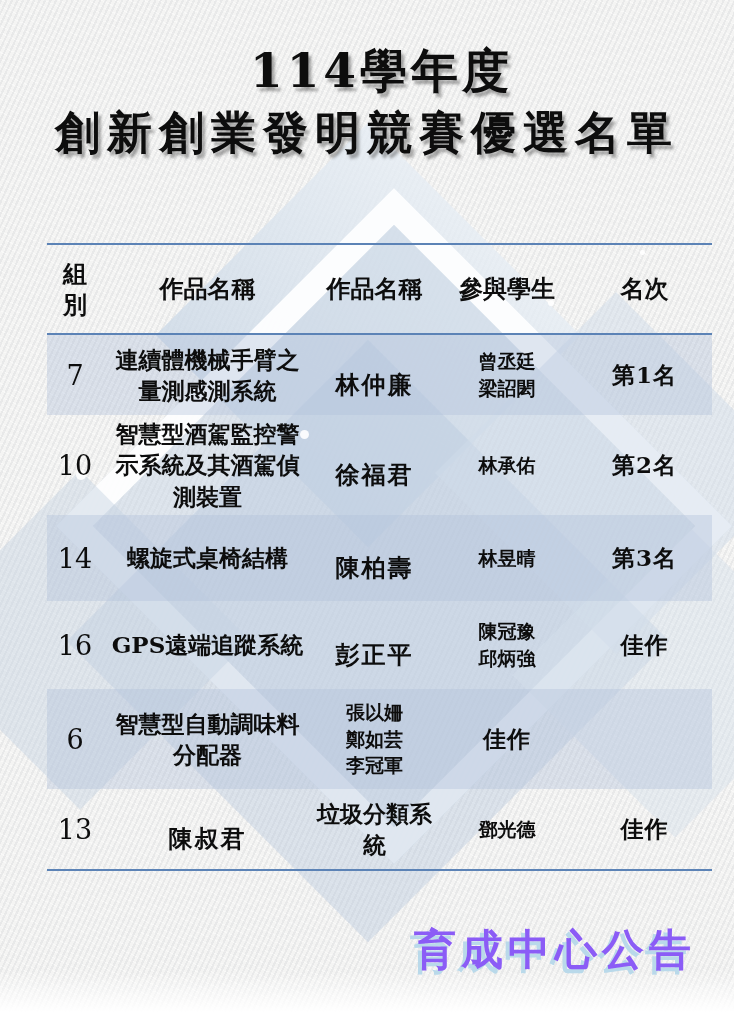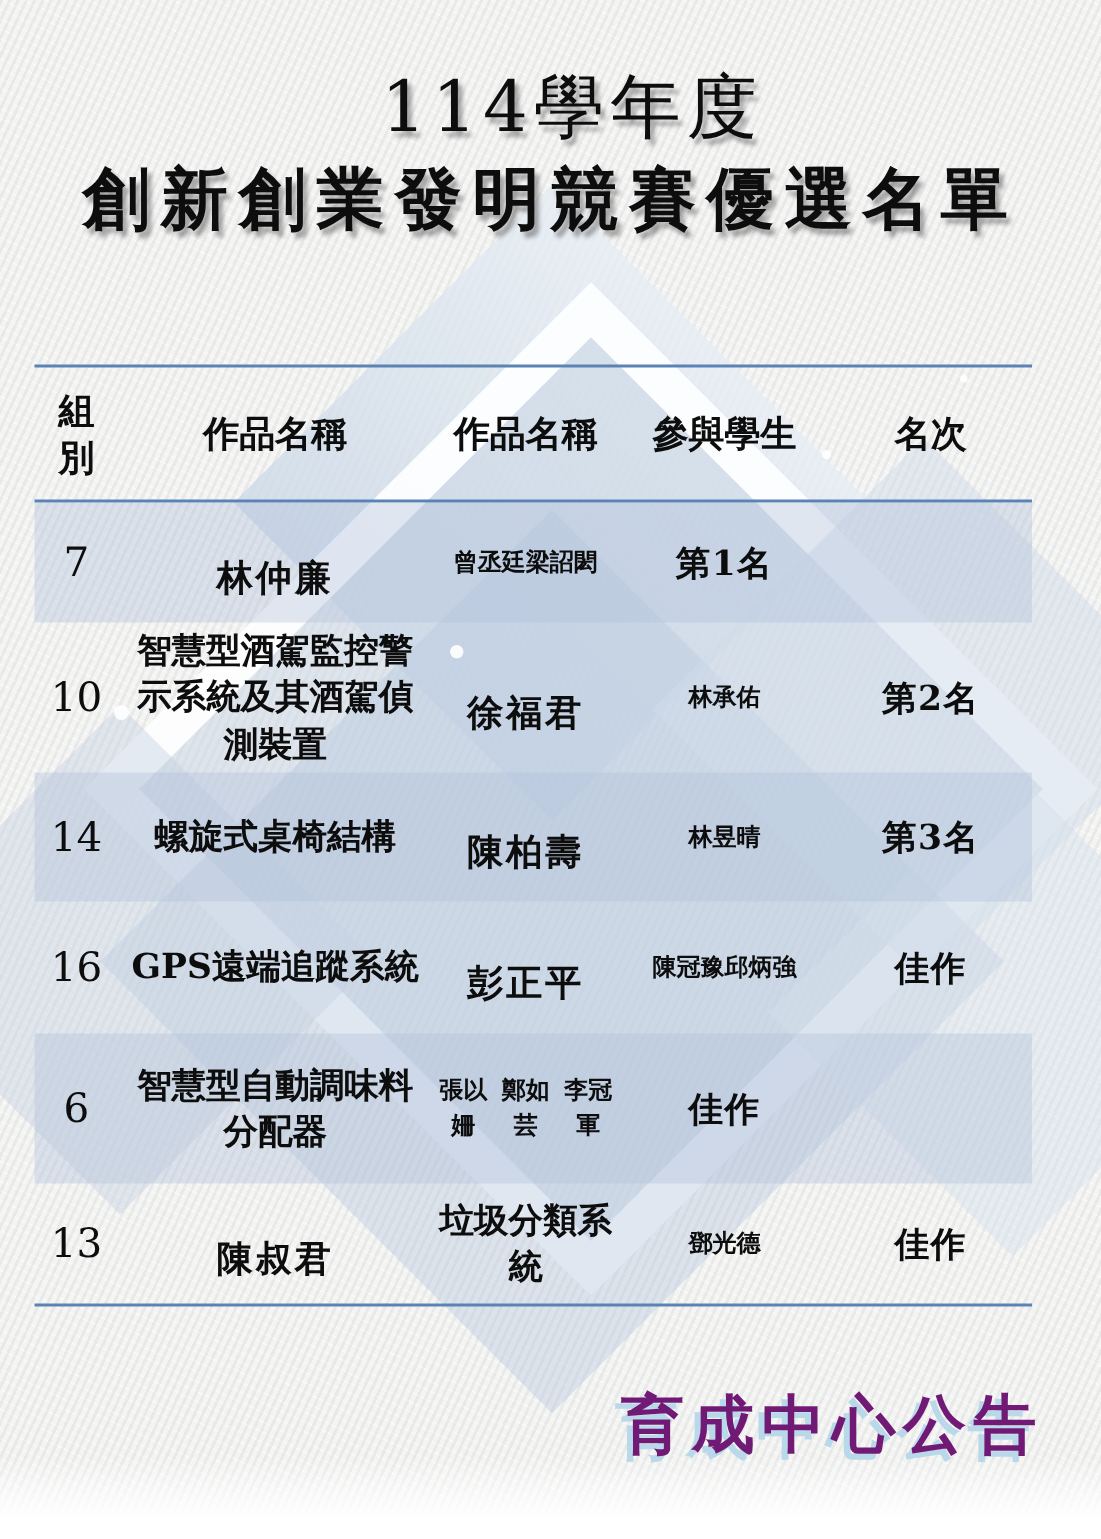--- a/index.html
+++ b/index.html
@@ -24,54 +24,54 @@
   .d-right   { left:488px; top:345px;  width:256px; height:256px; background:rgba(208,220,233,0.50); }
   .d-right2  { left:560px; top:560px;  width:230px; height:230px; background:rgba(213,224,235,0.45); }
   .d-left    { left:-40px; top:520px;  width:240px; height:240px; background:rgba(197,211,227,0.45); }
   .dot { position:absolute; background:#ffffff; border-radius:50%; opacity:.9; }
   .bottom-fade { position:absolute; left:0; right:0; bottom:0; height:55px;
     background:linear-gradient(180deg, rgba(255,255,255,0), #ffffff 75%); }
 
   
   .title-block { position:absolute; top:40px; left:0; width:100%; text-align:center; z-index:3; }
   .title-line1 {
-    font-size:47px; font-weight:400; letter-spacing:4px;
+    font-size:47px; font-weight:700; letter-spacing:4px;
     text-shadow:3px 4px 3px rgba(40,40,40,0.40);
     margin-left:29px;
   }
   .title-line2 {
     font-size:45px; font-weight:700; letter-spacing:7px;
     text-shadow:3px 4px 3px rgba(40,40,40,0.40);
   }
 
   
   .table {
-    position:absolute; left:23px; top:243px; width:665px; z-index:3;
+    position:absolute; left:47px; top:243px; width:665px; z-index:3;
     border-top:2px solid #5c83b6; border-bottom:2px solid #5c83b6;
   }
   .row { display:grid; grid-template-columns:56px 209px 125px 140px 135px; align-items:center; }
   .thead { height:88px; border-bottom:2px solid #5c83b6; font-weight:700; font-size:24px; }
   .trow  { font-weight:700; }
   .trow.band { background:rgba(175,192,218,0.38); }
   .h-r1 { height:80px; }  .h-r2 { height:100px; } .h-r3 { height:86px; }
   .h-r4 { height:88px; }  .h-r5 { height:100px; } .h-r6 { height:80px; }
   .cell { display:flex; justify-content:center; align-items:center; text-align:center; }
   .group-head { width:1.4em; line-height:1.3; margin:0 auto; }
   .num  { font-size:27px; font-weight:400; }
   .work { font-size:23px; line-height:1.35; }
   .work span { display:inline-block; max-width:192px; }
   .teacher { font-size:24px; letter-spacing:2px;margin-top:19px; }
-  .students { font-size:16px; line-height:1.42; }
+  .students { font-size:19px; line-height:1.42; flex-direction:column; }
   .rank { font-size:23px; letter-spacing:1px; }
 
   
   .footer {
     position:absolute; right:38px; top:922px; z-index:3;
     font-family:"DejaVu Sans","Liberation Sans",sans-serif;
-    font-size:42px; font-weight:700; letter-spacing:5px; color:#701a75;
+    font-size:42px; font-weight:700; letter-spacing:5px; color:#8b5cf6;
     text-shadow:-4px 4px 0 #b9d9ea;
   }
 </style>
 </head>
 <body>
 
 <div class="page">
 
   <div class="texture"></div>
 
@@ -100,20 +100,23 @@
           <span class="group-head">組別</span>
         </div>
       <div class="cell">作品名稱</div>
       <div class="cell">作品名稱</div>
       <div class="cell">參與學生</div>
       <div class="cell">名次</div>
     </div>
 
     <div class="row trow band h-r1">
       <div class="cell num">7</div>
+      <div class="cell work">
+          <span>連續體機械手臂之量測感測系統</span>
+        </div>
       <div class="cell teacher">林仲廉</div>
       <div class="cell students">
         <span>曾丞廷</span>
         <span>梁詔閎</span>
       </div>
       <div class="cell rank">第1名</div>
     </div>
 
     <div class="row trow h-r2">
       <div class="cell num">10</div>

